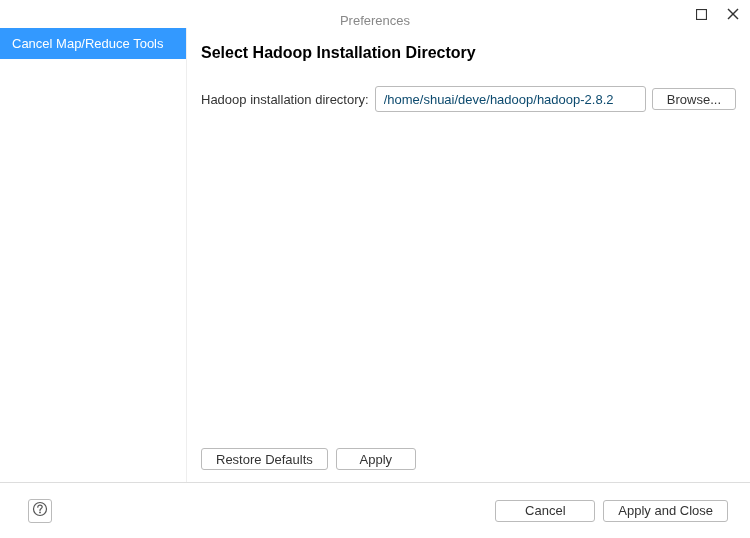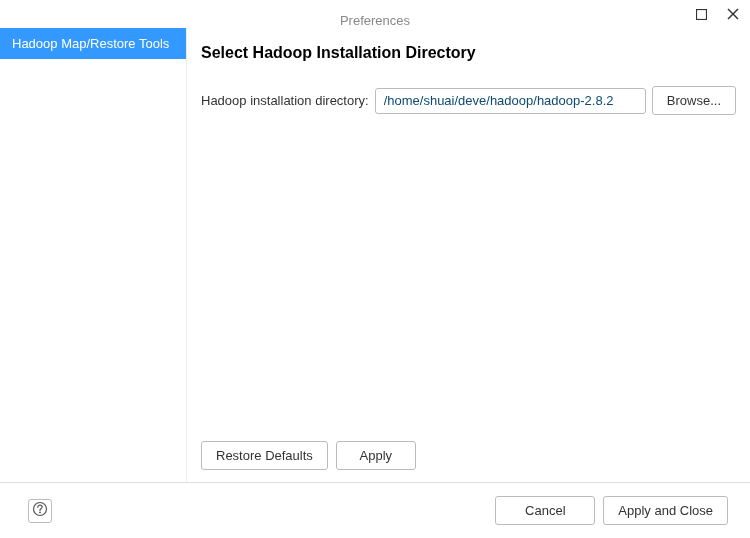--- a/index.html
+++ b/index.html
@@ -93,21 +93,21 @@
       flex: 1;
       height: 26px;
       border: 1px solid #bbb;
       border-radius: 3px;
       padding: 0 8px;
       font-size: 13px;
       color: #0c4a6e;
       background: #fff;
     }
     .btn {
-      height: 29px;
+      height: 22px;
       padding: 0 14px;
       border: 1px solid #bbb;
       border-radius: 3px;
       background: #fff;
       color: #333;
       font-size: 13px;
       cursor: pointer;
       min-width: 80px;
       display: inline-flex;
       align-items: center;
@@ -166,21 +166,21 @@
           <line x1="1" y1="1" x2="11" y2="11" stroke="#333" stroke-width="1.4"></line>
           <line x1="11" y1="1" x2="1" y2="11" stroke="#333" stroke-width="1.4"></line>
         </svg>
     </span>
   </div>
 </div>
 
 <div class="main-split">
   <div class="sidebar">
     <div class="sidebar-item selected">
-      <span>Hadoop Map/Restore Tools</span>
+      <span>Cancel Map/Reduce Tools</span>
     </div>
   </div>
 
   <div class="content">
     <div class="content-title">Select Hadoop Installation Directory</div>
 
     <div class="field-row">
       <span class="field-label">Hadoop installation directory:</span>
       <input type="text" class="text-input" value="/home/shuai/deve/hadoop/hadoop-2.8.2" style="">
       <button class="btn">Browse...</button>

